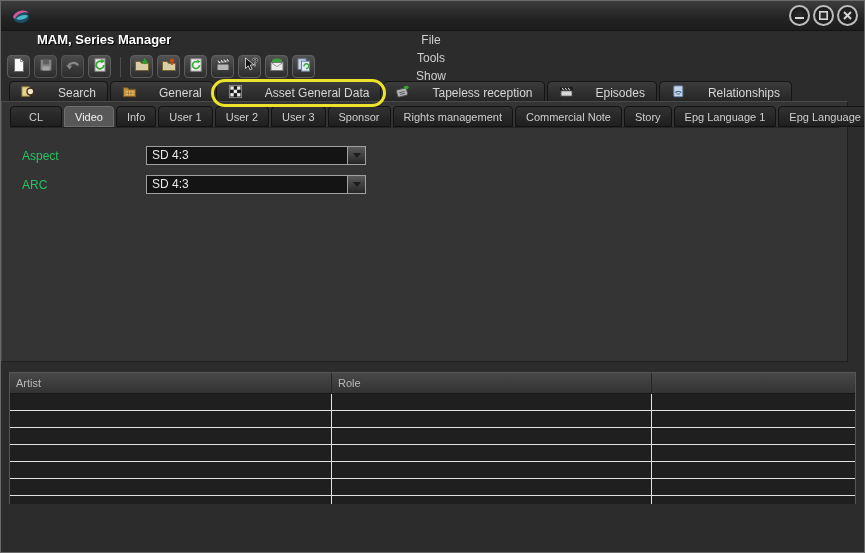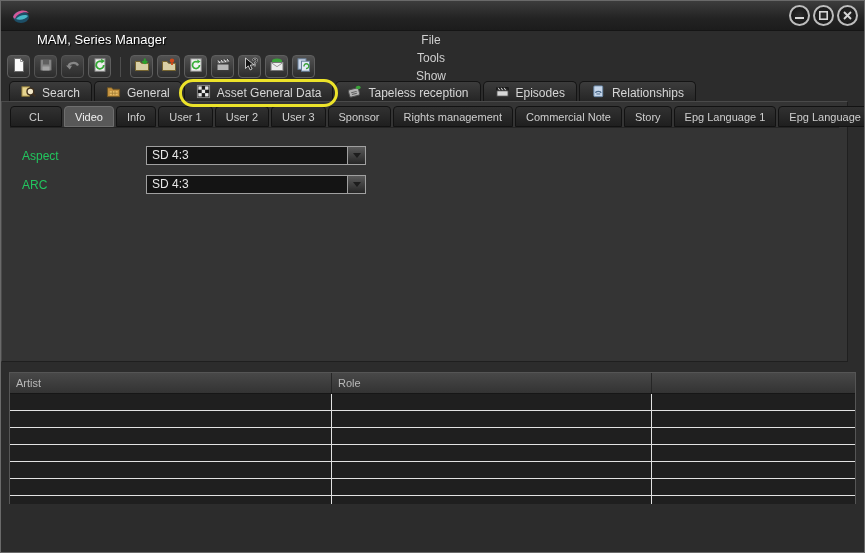--- a/index.html
+++ b/index.html
@@ -12,21 +12,21 @@
     overflow:hidden; color:#ccc;
   }
 
   
   .titlebar {
     height:30px; display:flex; align-items:center; padding:0 6px;
     background:linear-gradient(#3d3d3d, #232323 60%, #1c1c1c);
     border-bottom:1px solid #151515;
   }
   .app-icon { width:20px; height:20px; margin:0 6px 0 4px; display:flex; align-items:center; }
-  .title { color:#ffffff; font-weight:normal; font-size:13px; text-shadow:1px 1px 1px #000;margin-top:48px; }
+  .title { color:#ffffff; font-weight:bold; font-size:13px; text-shadow:1px 1px 1px #000;margin-top:48px; }
   .win-controls { margin-left:auto; display:flex; gap:3px; align-items:center; }
   .winbtn {
     width:21px; height:21px; border-radius:50%;
     border:2px solid #bdbdbd; background:radial-gradient(#2e2e2e,#101010);
     display:flex; align-items:center; justify-content:center; cursor:pointer;
   }
   .winbtn svg { display:block; }
 
   
   .menubar { height:22px; display:flex; align-items:center; padding-left:10px; background:#2c2c2c;flex-direction:column; }
@@ -38,21 +38,21 @@
     width:23px; height:23px; border:1px solid #5e5e5e; border-radius:4px;
     background:linear-gradient(#525252, #2d2d2d);
     display:flex; align-items:center; justify-content:center; cursor:pointer;
   }
   .tbtn.disabled { opacity:.8; }
   .tsep { width:1px; height:20px; background:#1b1b1b; border-right:1px solid #4d4d4d; margin:0 5px; }
 
   
   .navtabs { height:24px; display:flex; align-items:flex-end; padding-left:8px; gap:2px; background:#2c2c2c; position:relative; }
   .ntab {
-    height:23px; display:flex; align-items:center; gap:6px; padding:0 11px;
+    height:23px; display:flex; align-items:center; gap:22px; padding:0 11px;
     background:linear-gradient(#3c3c3c, #222222);
     border:1px solid #141414; border-bottom:none; border-radius:5px 5px 0 0;
     color:#d6d6d6; font-size:12px; cursor:pointer; position:relative;
   }
   .highlight-ring {
     position:absolute; left:-6px; right:-6px; top:-3px; bottom:-3px;
     border:3px solid #ece32a; border-radius:14px; pointer-events:none; z-index:6;
   }
 
   

